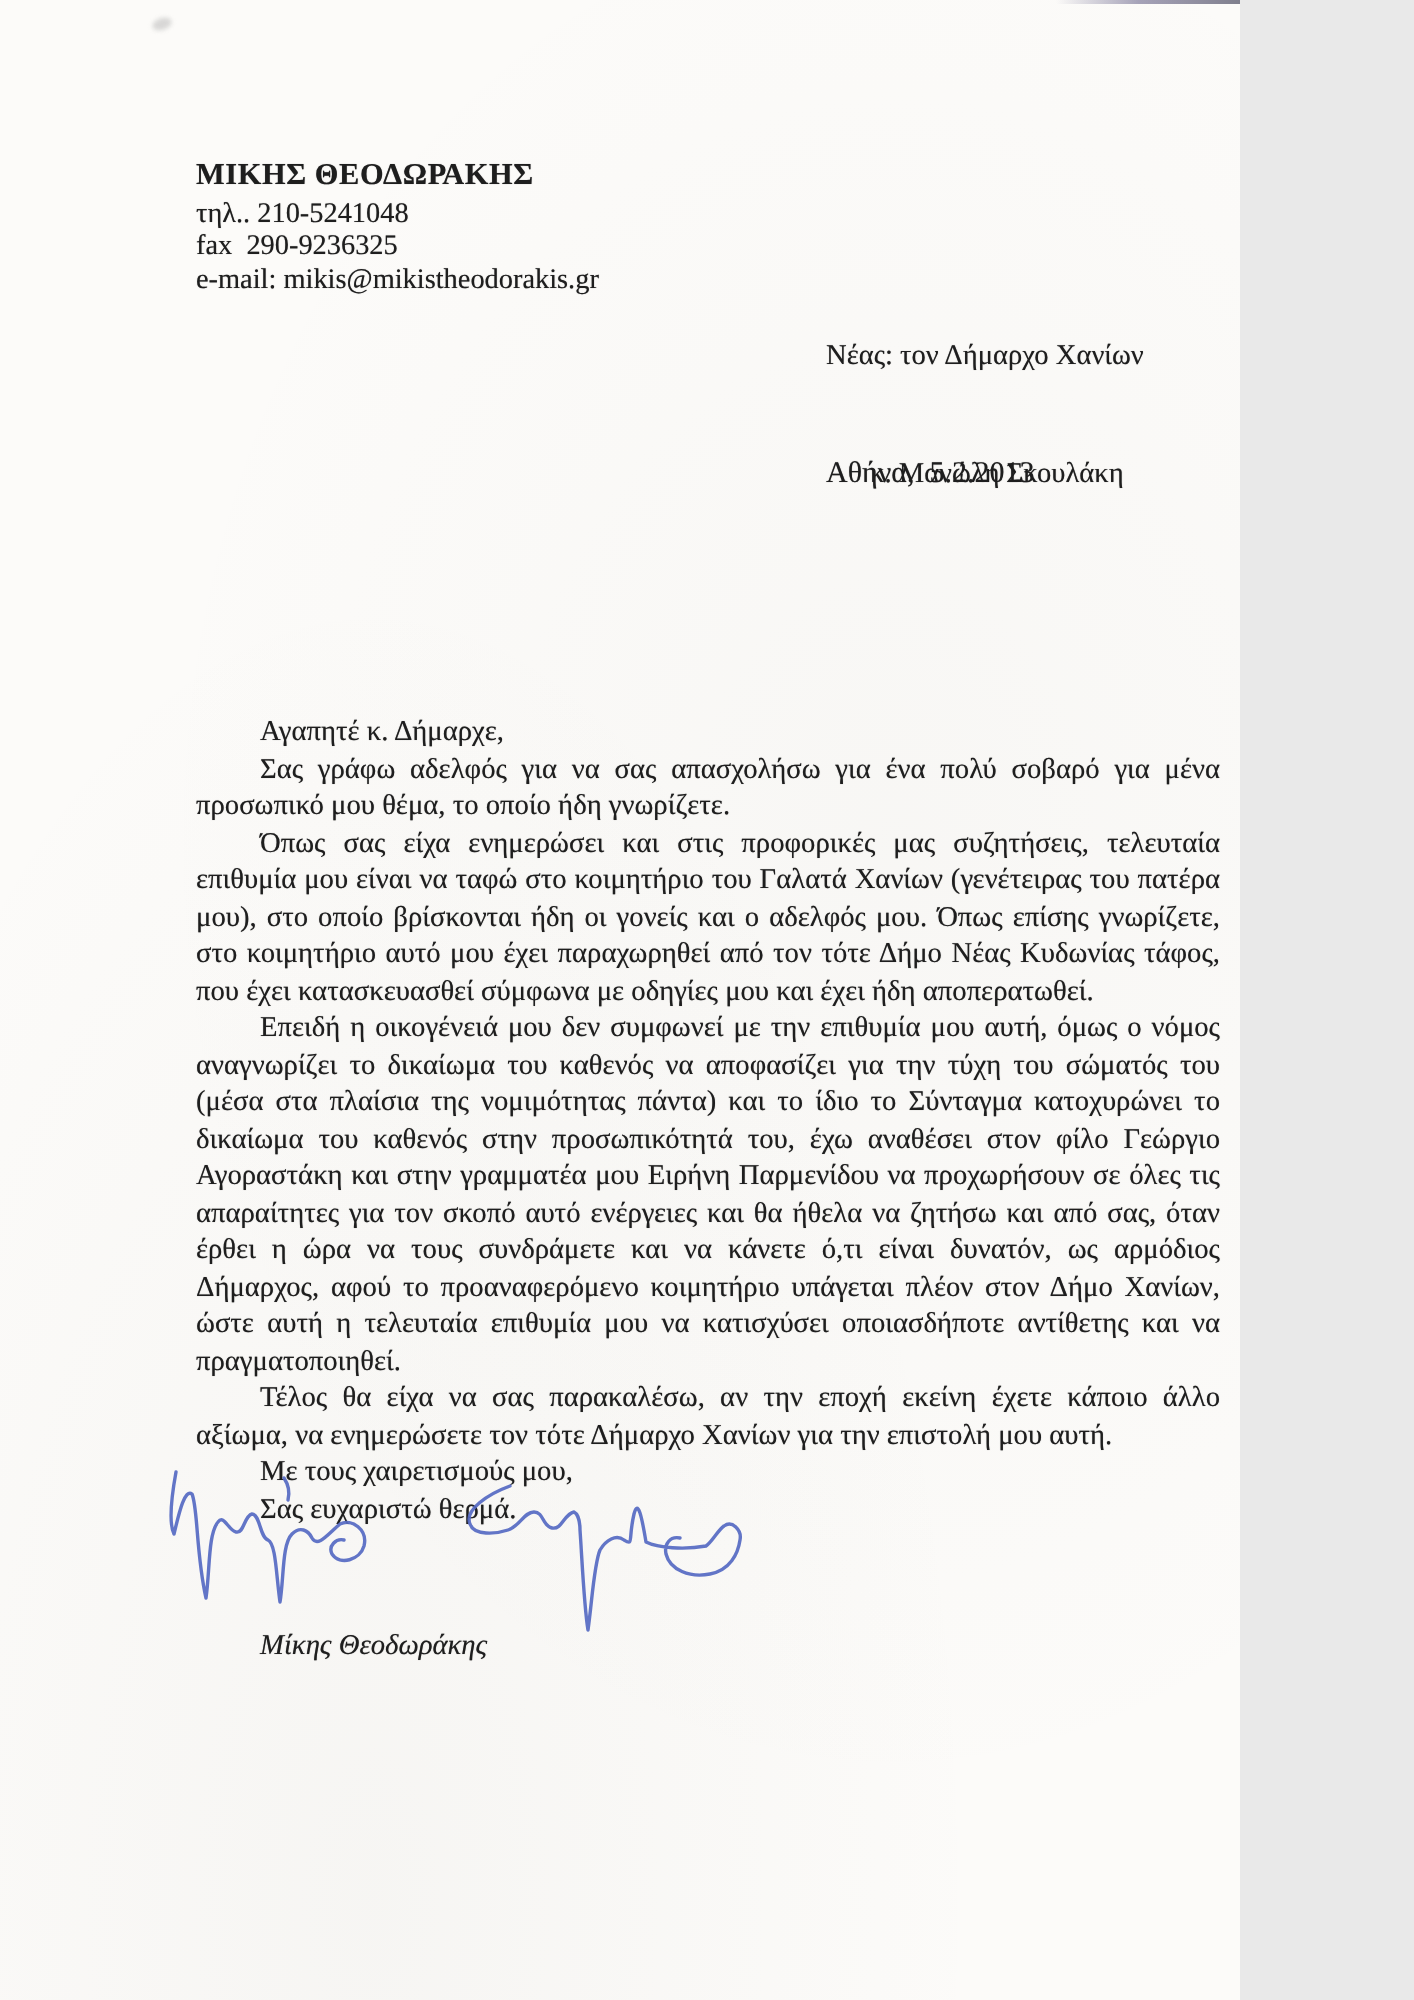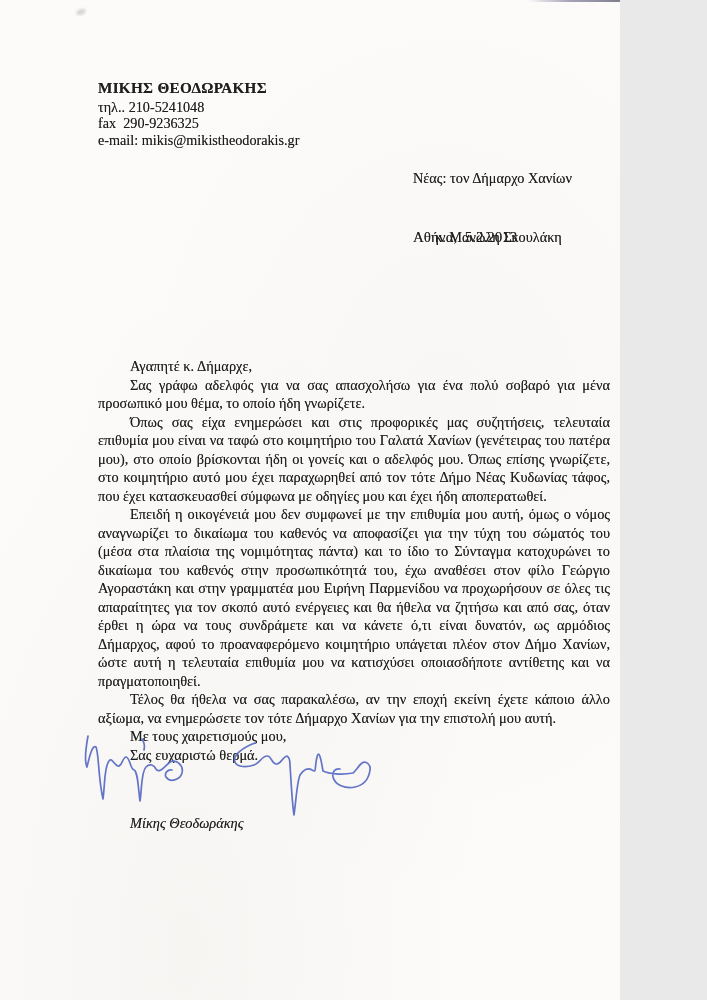--- a/index.html
+++ b/index.html
@@ -93,21 +93,21 @@
     <div class="recipient-line2">κ. Μανώλη Σκουλάκη</div>
   </div>
 
   <div class="dateline scanned-text">Αθήνα,  5.2.2013</div>
 
   <div class="body-block scanned-text">
     <p>Αγαπητέ κ. Δήμαρχε,</p>
     <p class="para-first">Σας γράφω αδελφός για να σας απασχολήσω για ένα πολύ σοβαρό για μένα προσωπικό μου θέμα, το οποίο ήδη γνωρίζετε.</p>
     <p>Όπως σας είχα ενημερώσει και στις προφορικές μας συζητήσεις, τελευταία επιθυμία μου είναι να ταφώ στο κοιμητήριο του Γαλατά Χανίων (γενέτειρας του πατέρα μου), στο οποίο βρίσκονται ήδη οι γονείς και ο αδελφός μου. Όπως επίσης γνωρίζετε, στο κοιμητήριο αυτό μου έχει παραχωρηθεί από τον τότε Δήμο Νέας Κυδωνίας τάφος, που έχει κατασκευασθεί σύμφωνα με οδηγίες μου και έχει ήδη αποπερατωθεί.</p>
     <p>Επειδή η οικογένειά μου δεν συμφωνεί με την επιθυμία μου αυτή, όμως ο νόμος αναγνωρίζει το δικαίωμα του καθενός να αποφασίζει για την τύχη του σώματός του (μέσα στα πλαίσια της νομιμότητας πάντα) και το ίδιο το Σύνταγμα κατοχυρώνει το δικαίωμα του καθενός στην προσωπικότητά του, έχω αναθέσει στον φίλο Γεώργιο Αγοραστάκη και στην γραμματέα μου Ειρήνη Παρμενίδου να προχωρήσουν σε όλες τις απαραίτητες για τον σκοπό αυτό ενέργειες και θα ήθελα να ζητήσω και από σας, όταν έρθει η ώρα να τους συνδράμετε και να κάνετε ό,τι είναι δυνατόν, ως αρμόδιος Δήμαρχος, αφού το προαναφερόμενο κοιμητήριο υπάγεται πλέον στον Δήμο Χανίων, ώστε αυτή η τελευταία επιθυμία μου να κατισχύσει οποιασδήποτε αντίθετης και να πραγματοποιηθεί.</p>
-    <p>Τέλος θα ήθελα να σας παρακαλέσω, αν την εποχή εκείνη έχετε κάποιο άλλο αξίωμα, να ενημερώσετε τον τότε Δήμαρχο Χανίων για την επιστολή μου αυτή.</p>
+    <p>Τέλος θα είχα να σας παρακαλέσω, αν την εποχή εκείνη έχετε κάποιο άλλο αξίωμα, να ενημερώσετε τον τότε Δήμαρχο Χανίων για την επιστολή μου αυτή.</p>
     <p>Με τους χαιρετισμούς μου,</p>
     <p>Σας ευχαριστώ θερμά.</p>
 
     <svg class="signature-svg" viewBox="0 0 300 100" xmlns="http://www.w3.org/2000/svg">
 
       <path class="sig-stroke" d="M 16,9
                C 14,20 12,34 15,40
                C 17,32 20,17 24,20
                C 27,27 26,50 31,72
                C 33,58 32,40 37,34

